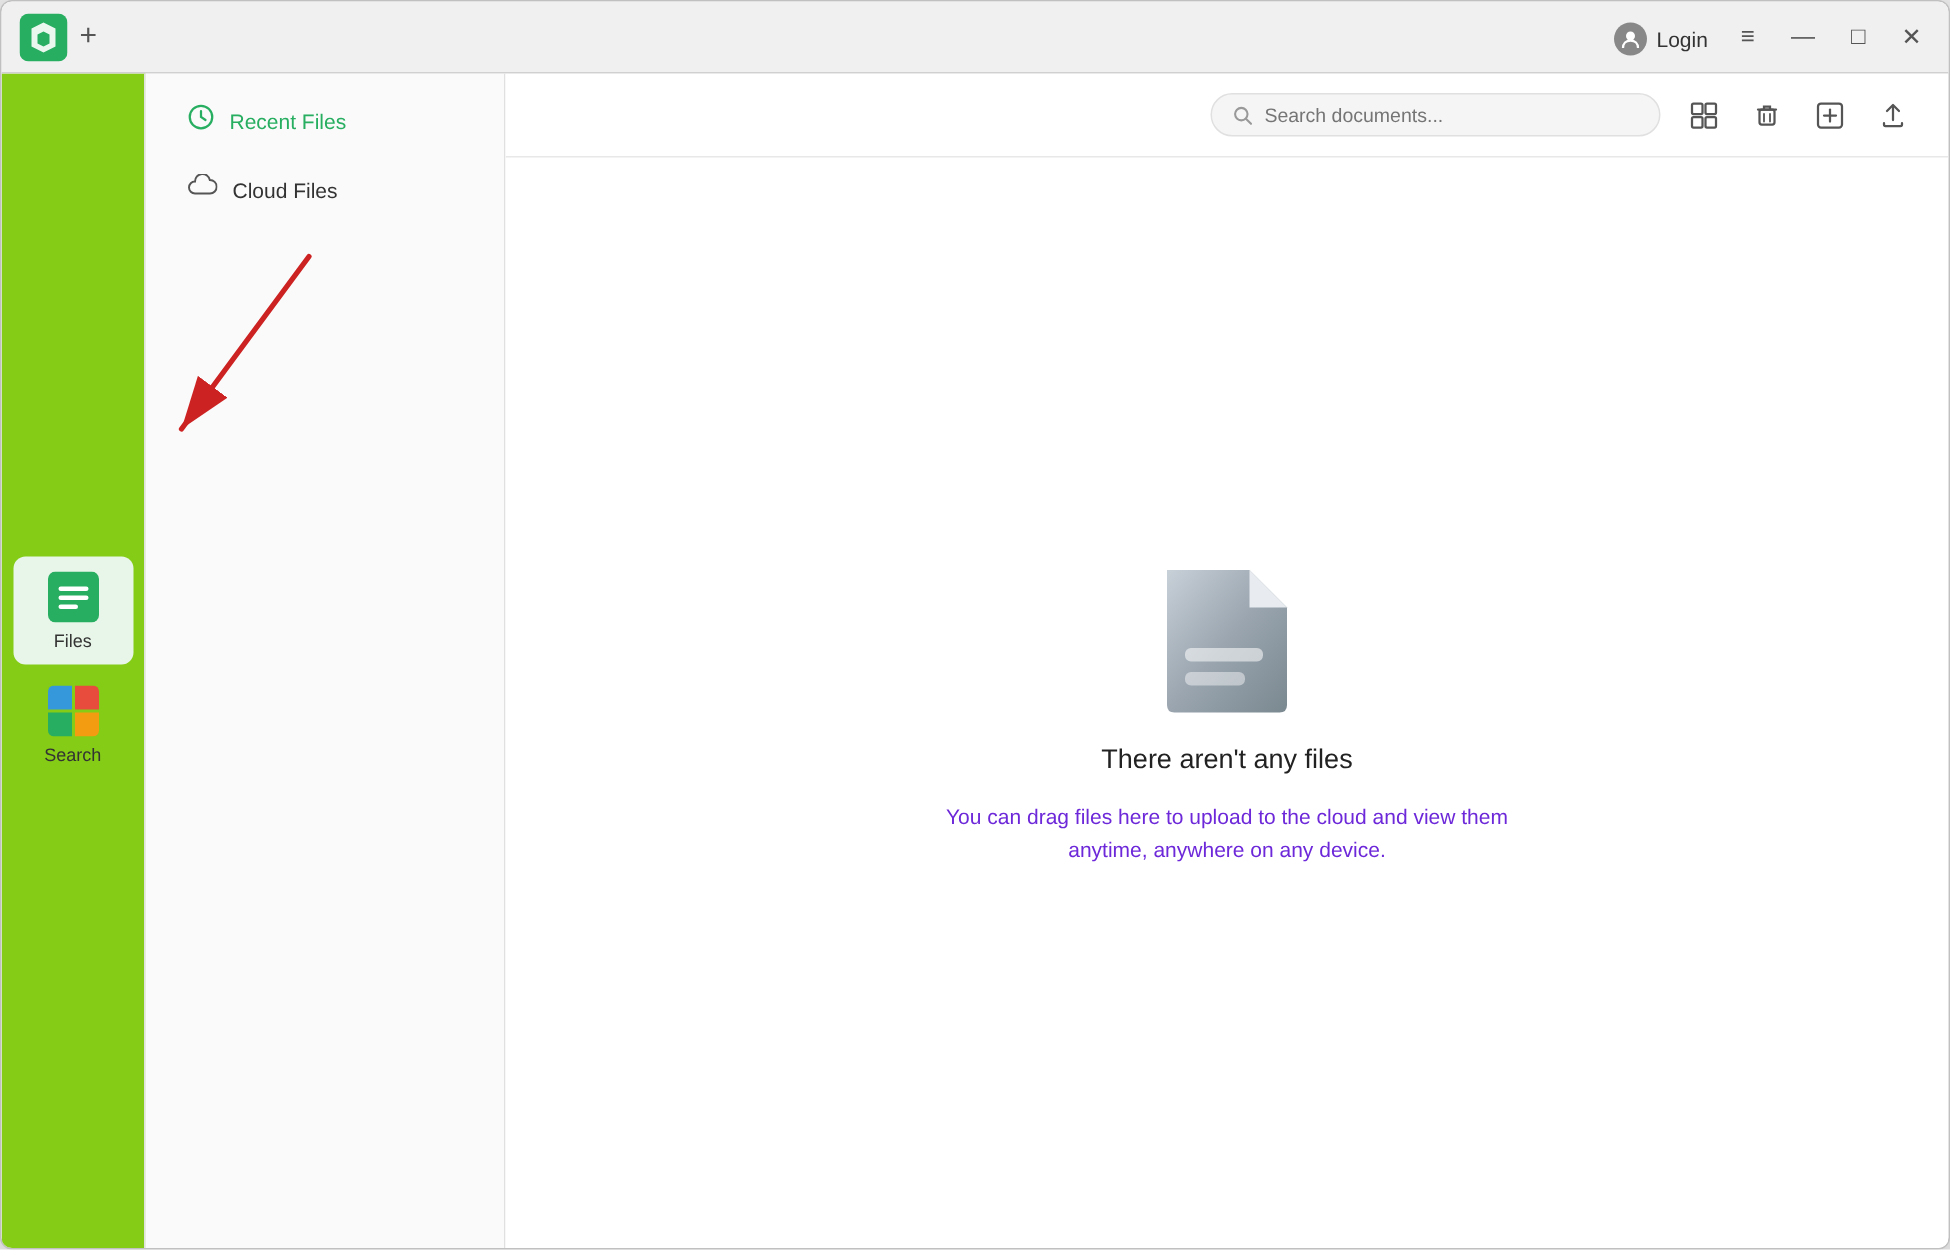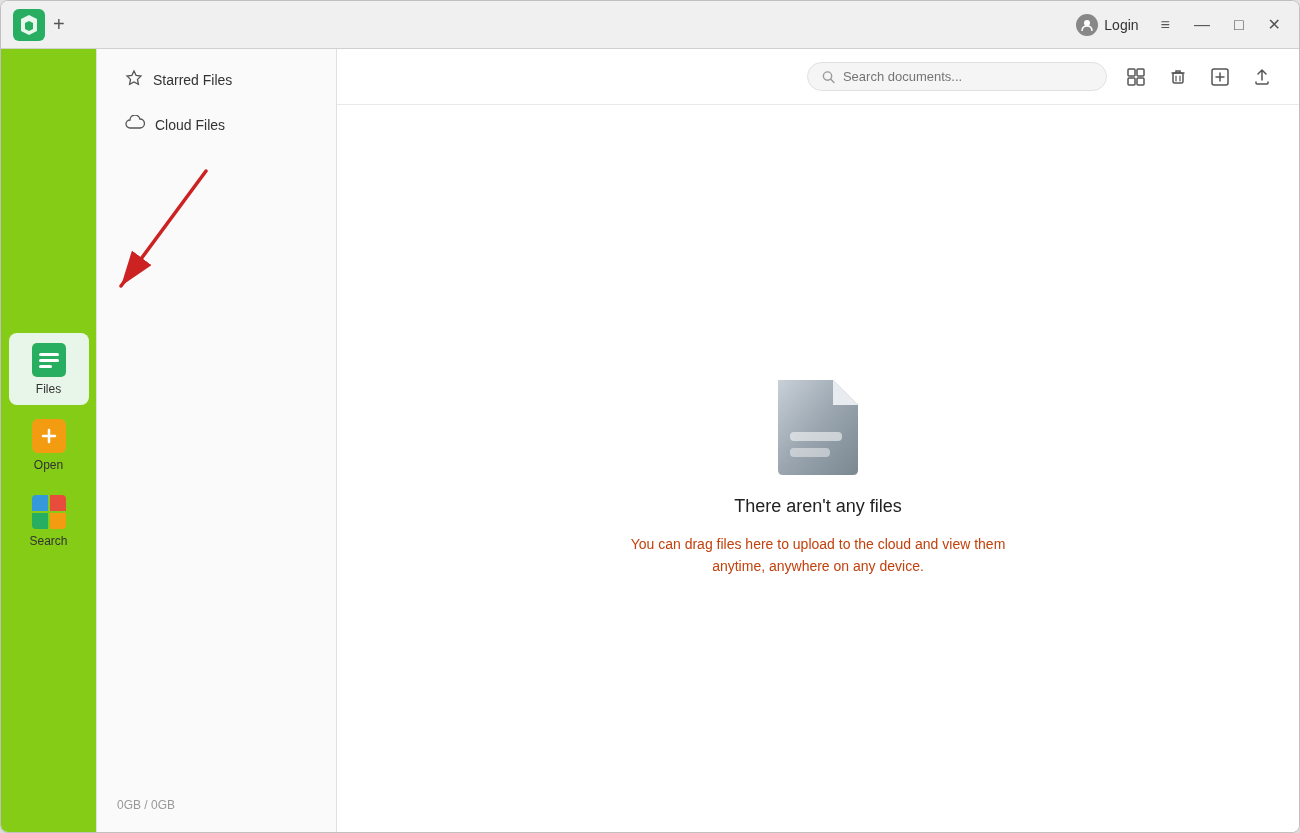--- a/index.html
+++ b/index.html
@@ -253,21 +253,21 @@
       position: relative;
     }
 
     .empty-title {
       font-size: 18px;
       font-weight: 400;
       color: #222;
     }
     .empty-subtitle {
       font-size: 14px;
-      color: #c2410c;
+      color: #6d28d9;
       text-align: center;
       max-width: 400px;
       line-height: 1.6;
     }
 
     
     .window-wrapper {
       width: 1300px;
       height: 833px;
       background: white;
@@ -321,69 +321,56 @@
           <svg width="34" height="34" viewBox="0 0 34 34">
             <rect width="34" height="34" rx="5" fill="#27ae60"></rect>
             <rect x="7" y="10" width="20" height="3" rx="1.5" fill="white"></rect>
             <rect x="7" y="16" width="20" height="3" rx="1.5" fill="white"></rect>
             <rect x="7" y="22" width="13" height="3" rx="1.5" fill="white"></rect>
           </svg>
         </div>
         <span class="nav-label">Files</span>
       </div>
 
-      <div class="nav-item">
-        <div class="nav-icon">
-          <div class="open-icon">
-            <svg width="20" height="20" viewBox="0 0 20 20" fill="white">
-              <line x1="10" y1="4" x2="10" y2="16" stroke="white" stroke-width="2.5" stroke-linecap="round"></line>
-              <line x1="4" y1="10" x2="16" y2="10" stroke="white" stroke-width="2.5" stroke-linecap="round"></line>
-            </svg>
-          </div>
-        </div>
-        <span class="nav-label">Open</span>
-      </div>
 
       <div class="nav-item">
         <div class="nav-icon">
           <div class="convert-icon">
             <div class="q1"></div>
             <div class="q2"></div>
             <div class="q3"></div>
             <div class="q4"></div>
           </div>
         </div>
         <span class="nav-label">Search</span>
       </div>
     </div>
 
     <div class="sidebar">
 
-
-      <div class="sidebar-item">
+      <div class="sidebar-item active">
         <span class="sidebar-icon">
           <svg width="18" height="18" viewBox="0 0 18 18" fill="none">
-            <polygon points="9,2 11.1,6.3 16,7 12.5,10.4 13.4,15.3 9,12.9 4.6,15.3 5.5,10.4 2,7 6.9,6.3" stroke="#555" stroke-width="1.3" fill="none"></polygon>
+            <circle cx="9" cy="9" r="7.5" stroke="#27ae60" stroke-width="1.5"></circle>
+            <polyline points="9,5 9,9 12,11" stroke="#27ae60" stroke-width="1.5" stroke-linecap="round"></polyline>
           </svg>
         </span>
-        <span>Starred Files</span>
-      </div>
+        <span style="color:#27ae60; font-weight:500;">Recent Files</span>
+      </div>
+
 
       <div class="sidebar-item">
         <span class="sidebar-icon">
           <svg width="20" height="16" viewBox="0 0 20 16" fill="none">
             <path d="M5 13a4 4 0 0 1 0-8 5 5 0 0 1 9.9-1A4 4 0 0 1 15 13Z" stroke="#555" stroke-width="1.3" fill="none"></path>
           </svg>
         </span>
         <span>Cloud Files</span>
       </div>
 
-      <div class="sidebar-footer">
-        <span>0GB / 0GB</span>
-      </div>
     </div>
 
     <div class="main-content">
 
       <div class="toolbar">
         <div class="search-box">
           <svg width="14" height="14" viewBox="0 0 14 14" fill="none">
             <circle cx="6" cy="6" r="4.5" stroke="#999" stroke-width="1.5"></circle>
             <line x1="9.5" y1="9.5" x2="13" y2="13" stroke="#999" stroke-width="1.5" stroke-linecap="round"></line>
           </svg>

